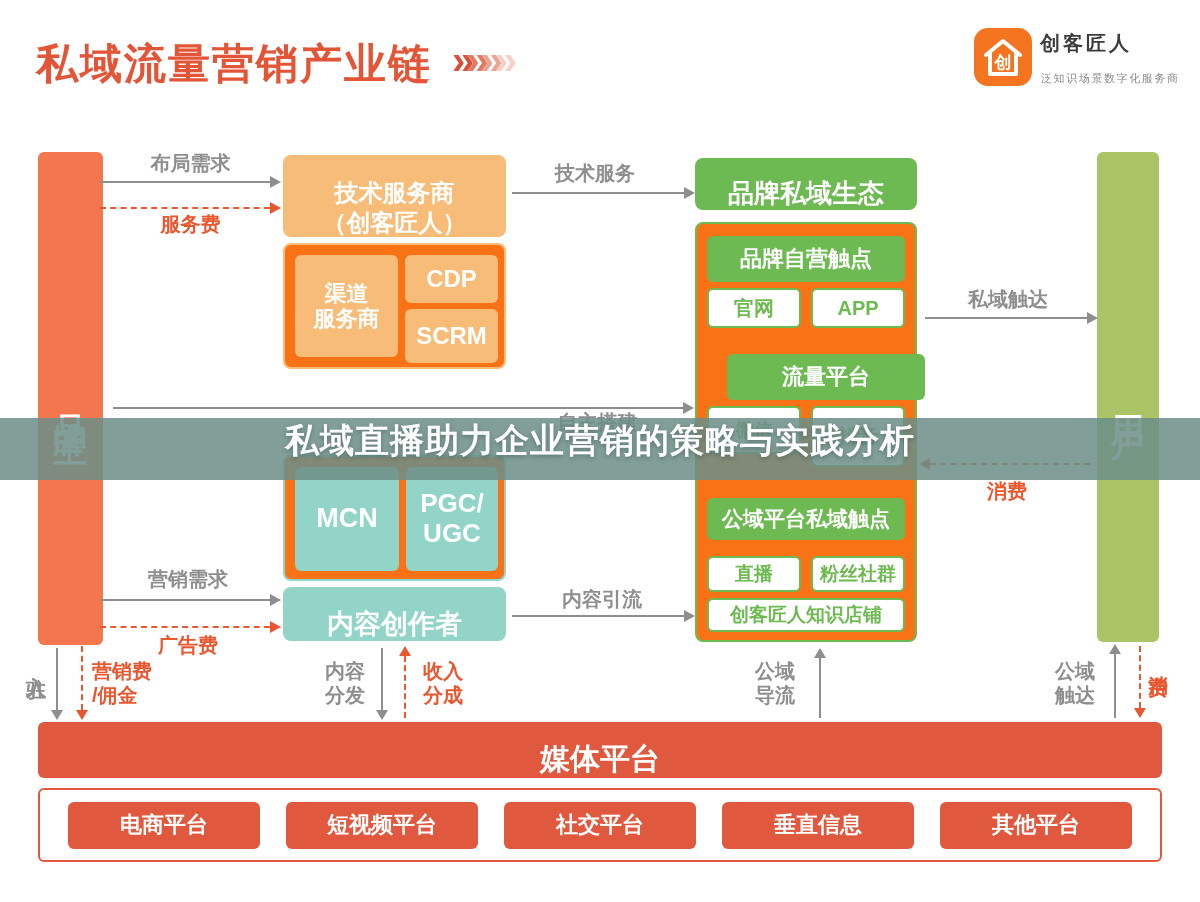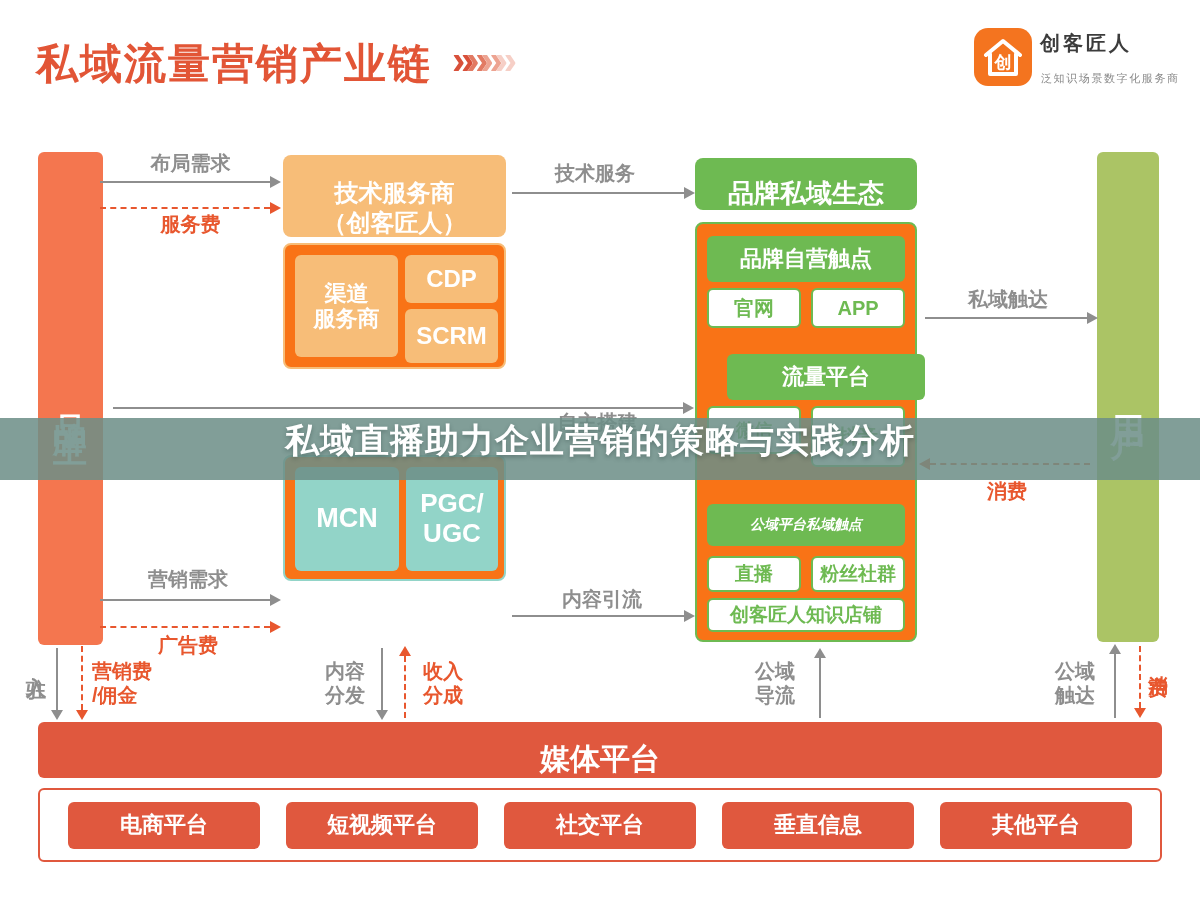--- a/index.html
+++ b/index.html
@@ -137,21 +137,21 @@
   <div class="lbl" style="left:540px;top:411px;width:115px;">自主搭建</div>
 
   <div class="fillbox eco-header">品牌私域生态</div>
   <div class="outline eco-wrap">
     <div class="eco-h" style="left:10px;top:12px;width:198px;height:46px;font-size:22px;">品牌自营触点</div>
     <div class="gcell" style="left:10px;top:64px;width:94px;height:40px;font-size:20px;">官网</div>
     <div class="gcell" style="left:114px;top:64px;width:94px;height:40px;font-size:20px;">APP</div>
     <div class="eco-h" style="left:10px;top:130px;width:198px;height:46px;font-size:22px;margin-left:20px;">流量平台</div>
     <div class="gcell" style="left:10px;top:182px;width:94px;height:48px;font-size:18px;">微信</div>
     <div class="gcell" style="left:114px;top:182px;width:94px;height:61px;font-size:20px;">抖音</div>
-    <div class="eco-h" style="left:10px;top:280px;width:198px;height:42px;font-size:14px;font-style:italic;">公域平台私域触点</div>
+    <div class="eco-h" style="left:10px;top:274px;width:198px;height:42px;font-size:21px;">公域平台私域触点</div>
     <div class="gcell" style="left:10px;top:332px;width:94px;height:36px;font-size:19px;">直播</div>
     <div class="gcell" style="left:114px;top:332px;width:94px;height:36px;font-size:19px;">粉丝社群</div>
     <div class="gcell" style="left:10px;top:374px;width:198px;height:34px;font-size:19px;">创客匠人知识店铺</div>
   </div>
 
   <div class="lbl" style="left:952px;top:288px;width:112px;">私域触达</div>
   <div class="ar solid r" style="left:925px;top:317px;width:162px;"></div>
 
   <div class="ar dash l" style="left:930px;top:463px;width:160px;"></div>
   <div class="lbl money" style="left:962px;top:480px;width:90px;">消费</div>
@@ -162,20 +162,21 @@
       <span>UGC</span>
     </div>
     <div class="cellbox mcn-box">MCN</div>
   </div>
 
   <div class="lbl" style="left:128px;top:568px;width:120px;">营销需求</div>
   <div class="ar solid r" style="left:100px;top:599px;width:170px;"></div>
   <div class="ar dash r" style="left:100px;top:626px;width:170px;"></div>
   <div class="lbl money" style="left:138px;top:634px;width:100px;">广告费</div>
 
+  <div class="fillbox creator-box">内容创作者</div>
 
   <div class="lbl" style="left:542px;top:588px;width:120px;">内容引流</div>
   <div class="ar solid r" style="left:512px;top:615px;width:172px;"></div>
 
   <div class="lbl vert" style="left:24px;top:660px;">入驻</div>
   <div class="av solid d" style="left:56px;top:648px;height:62px;"></div>
   <div class="av dash d" style="left:81px;top:646px;height:64px;"></div>
   <div class="lbl money" style="left:92px;top:660px;width:90px;text-align:left;">
     <span>营销费</span><br>
     <span>/佣金</span>

